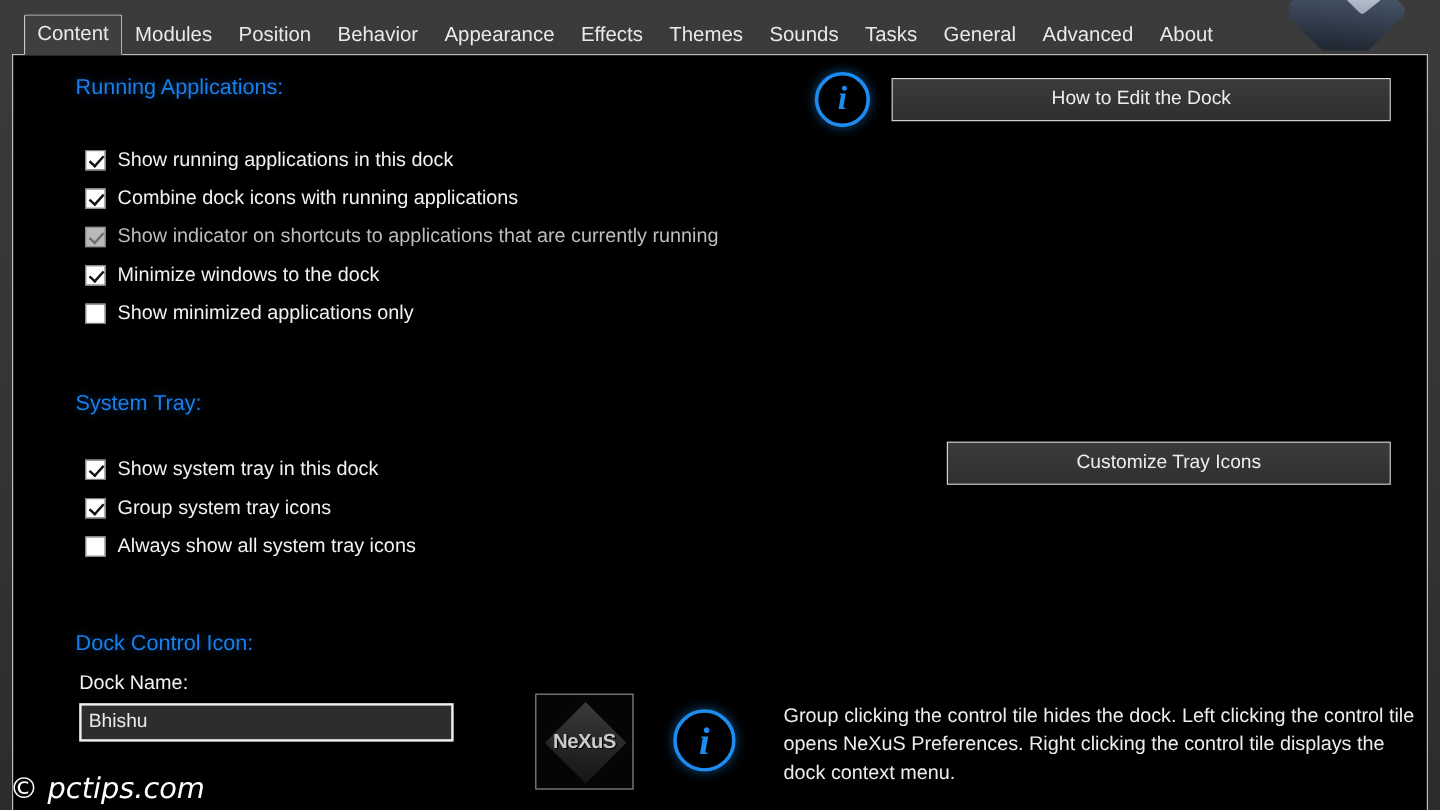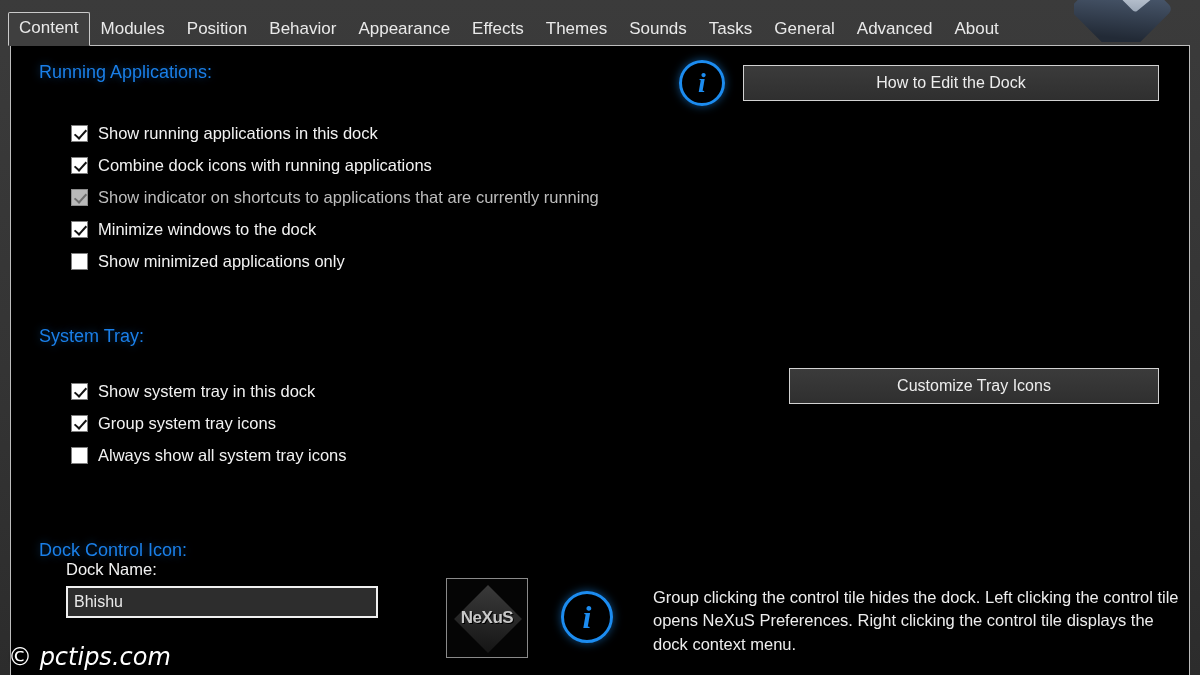--- a/index.html
+++ b/index.html
@@ -54,21 +54,21 @@
   }
 
   .tabstrip {
     position: absolute;
     top: 0;
     left: 0;
     right: 0;
     height: 46px;
     display: flex;
     align-items: flex-end;
-    padding-left: 8px;
+    padding-left: 20px;
     z-index: 3;
   }
 
   .tab {
     font-size: 17px;
     color: #e9e9e9;
     padding: 6px 10px 9px 10px;
     line-height: 1;
     white-space: nowrap;
     cursor: pointer;
@@ -93,20 +93,21 @@
     background: #000000;
     border: 1px solid #bdbdbd;
     overflow: hidden;
   }
 
   .section-title {
     color: #1a7fe8;
     font-size: 18px;
     font-weight: normal;
     text-shadow: 0 0 8px rgba(26,127,232,0.45);
+    margin-left: 24px;
   }
 
   .row {
     display: flex;
     align-items: center;
     gap: 10px;
   }
 
   
   .cbox {
@@ -320,21 +321,21 @@
       <div class="row">
         <span class="cbox checked"></span>
         <span class="cb-label">Group system tray icons</span>
       </div>
       <div class="row">
         <span class="cbox"></span>
         <span class="cb-label">Always show all system tray icons</span>
       </div>
     </div>
 
-    <div style="position:absolute; left:28px; top:494px;">
+    <div style="position:absolute; left:28px; top:480px;">
       <span class="section-title">Dock Control Icon:</span>
     </div>
 
     <div style="position:absolute; left:55px; top:514px;">
       <span class="field-label">Dock Name:</span>
     </div>
 
     <input class="text-input" style="position: absolute; left: 55px; top: 540px;" type="text" value="Bhishu">
 
     <div class="nexus-tile" style="position:absolute; left:435px; top:532px;">

